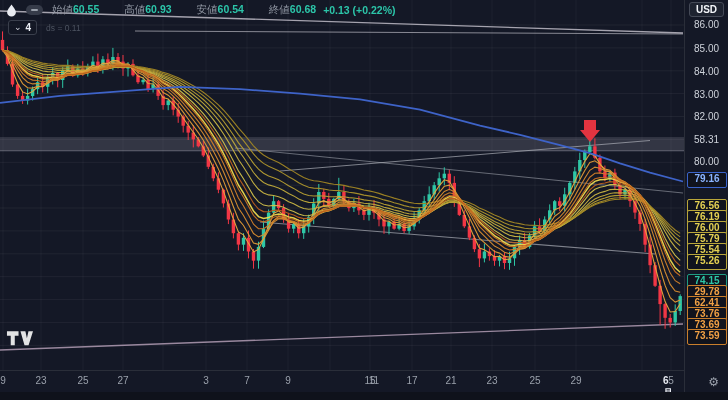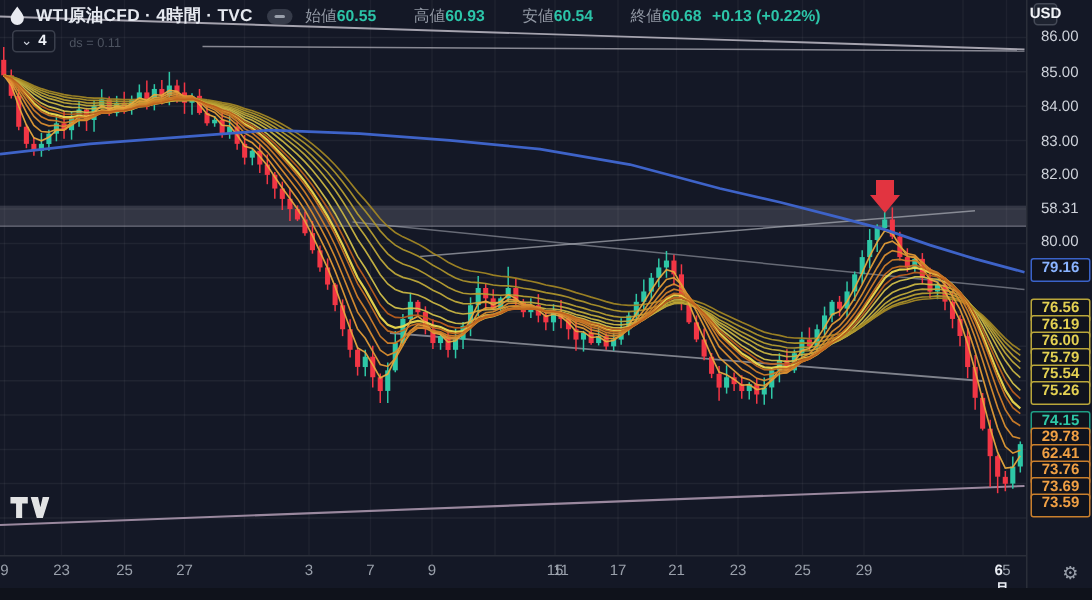--- a/index.html
+++ b/index.html
@@ -24,21 +24,21 @@
   .row2 { position:absolute; left:8px; top:20px; display:flex; align-items:center; gap:9px; z-index:30; }
   .ind-chip { display:inline-flex; align-items:center; gap:4px; border:1px solid #3a3f4c; border-radius:3px;
               height:15px; padding:0 5px; background:rgba(19,23,34,.55); cursor:pointer; }
   .ind-chip .chev { color:#cfd3dc; font-size:9px; line-height:9px; }
   .ind-chip .cnt { color:#eef1f7; font-size:10px; font-weight:bold; }
   .ind-val { color:#4d5360; font-size:8.5px; }
 
   
   .price-axis { position:absolute; left:684px; top:0; width:44px; height:392px;
                 border-left:1px solid #2a2e39; background:#141826; z-index:20; cursor:ns-resize; }
-  .usd-chip { position:absolute; left:4px; top:2px; width:16px; height:15px; border:1px solid #454a57;
+  .usd-chip { position:absolute; left:4px; top:2px; width:35px; height:15px; border:1px solid #454a57;
               border-radius:3px; background:#1e2330; color:#f2f4f8; font-size:10px; font-weight:bold;
               display:flex; align-items:center; justify-content:center; cursor:pointer; }
   .ptick { position:absolute; left:0; width:100%; text-align:center; font-size:10px; color:#ced2da; }
   .plabel { position:absolute; left:2px; width:40px; height:16px; border-radius:2px; background:#10131d;
             font-size:10px; font-weight:bold; text-align:center; line-height:11px; border:1px solid; }
   .axis-gear { position:absolute; right:9px; bottom:3px; color:#9aa0ab; font-size:12px; cursor:pointer; }
 
   
   .time-axis { position:absolute; left:0; top:370px; width:684px; height:22px;
                border-top:1px solid #2a2e39; background:#141826; z-index:20; cursor:ew-resize; }
@@ -382,21 +382,20 @@
       <path d="M0 102.8L60 95.9L120 91.4L180 86.8L240 89.1L300 93.6L360 99.4L420 109.7L480 125.7L520 134.8L560 145.1L590 153.1L620 163.4L650 172.6L683 181.5" fill="none" stroke="#3e63c8" stroke-width="1.8"></path>
       <polygon points="584,120 596,120 596,130 600,130 590,142 580,130 584,130" fill="#e23440"></polygon>
     </svg>
 
   <div class="topbar">
     <span class="drop-ico">
       <svg width="11" height="13" viewBox="0 0 10 13">
           <path d="M5 .4 C6.8 3 9.4 5.9 9.4 8.2 a4.4 4.4 0 1 1 -8.8 0 C.6 5.9 3.2 3 5 .4 Z" fill="#e8eaf0"></path>
         </svg>
     </span>
-    <span class="sym-title">WTI原油CFD · 4時間 · TVC</span>
     <span class="legend-pill">
         <i></i>
       </span>
     <span class="ohlc">
       <span><span class="lbl">始値</span><span class="val">60.55</span></span>
       <span><span class="lbl">高値</span><span class="val">60.93</span></span>
       <span><span class="lbl">安値</span><span class="val">60.54</span></span>
       <span><span class="lbl">終値</span><span class="val">60.68</span></span>
     </span>
     <span class="chg">+0.13 (+0.22%)</span>

